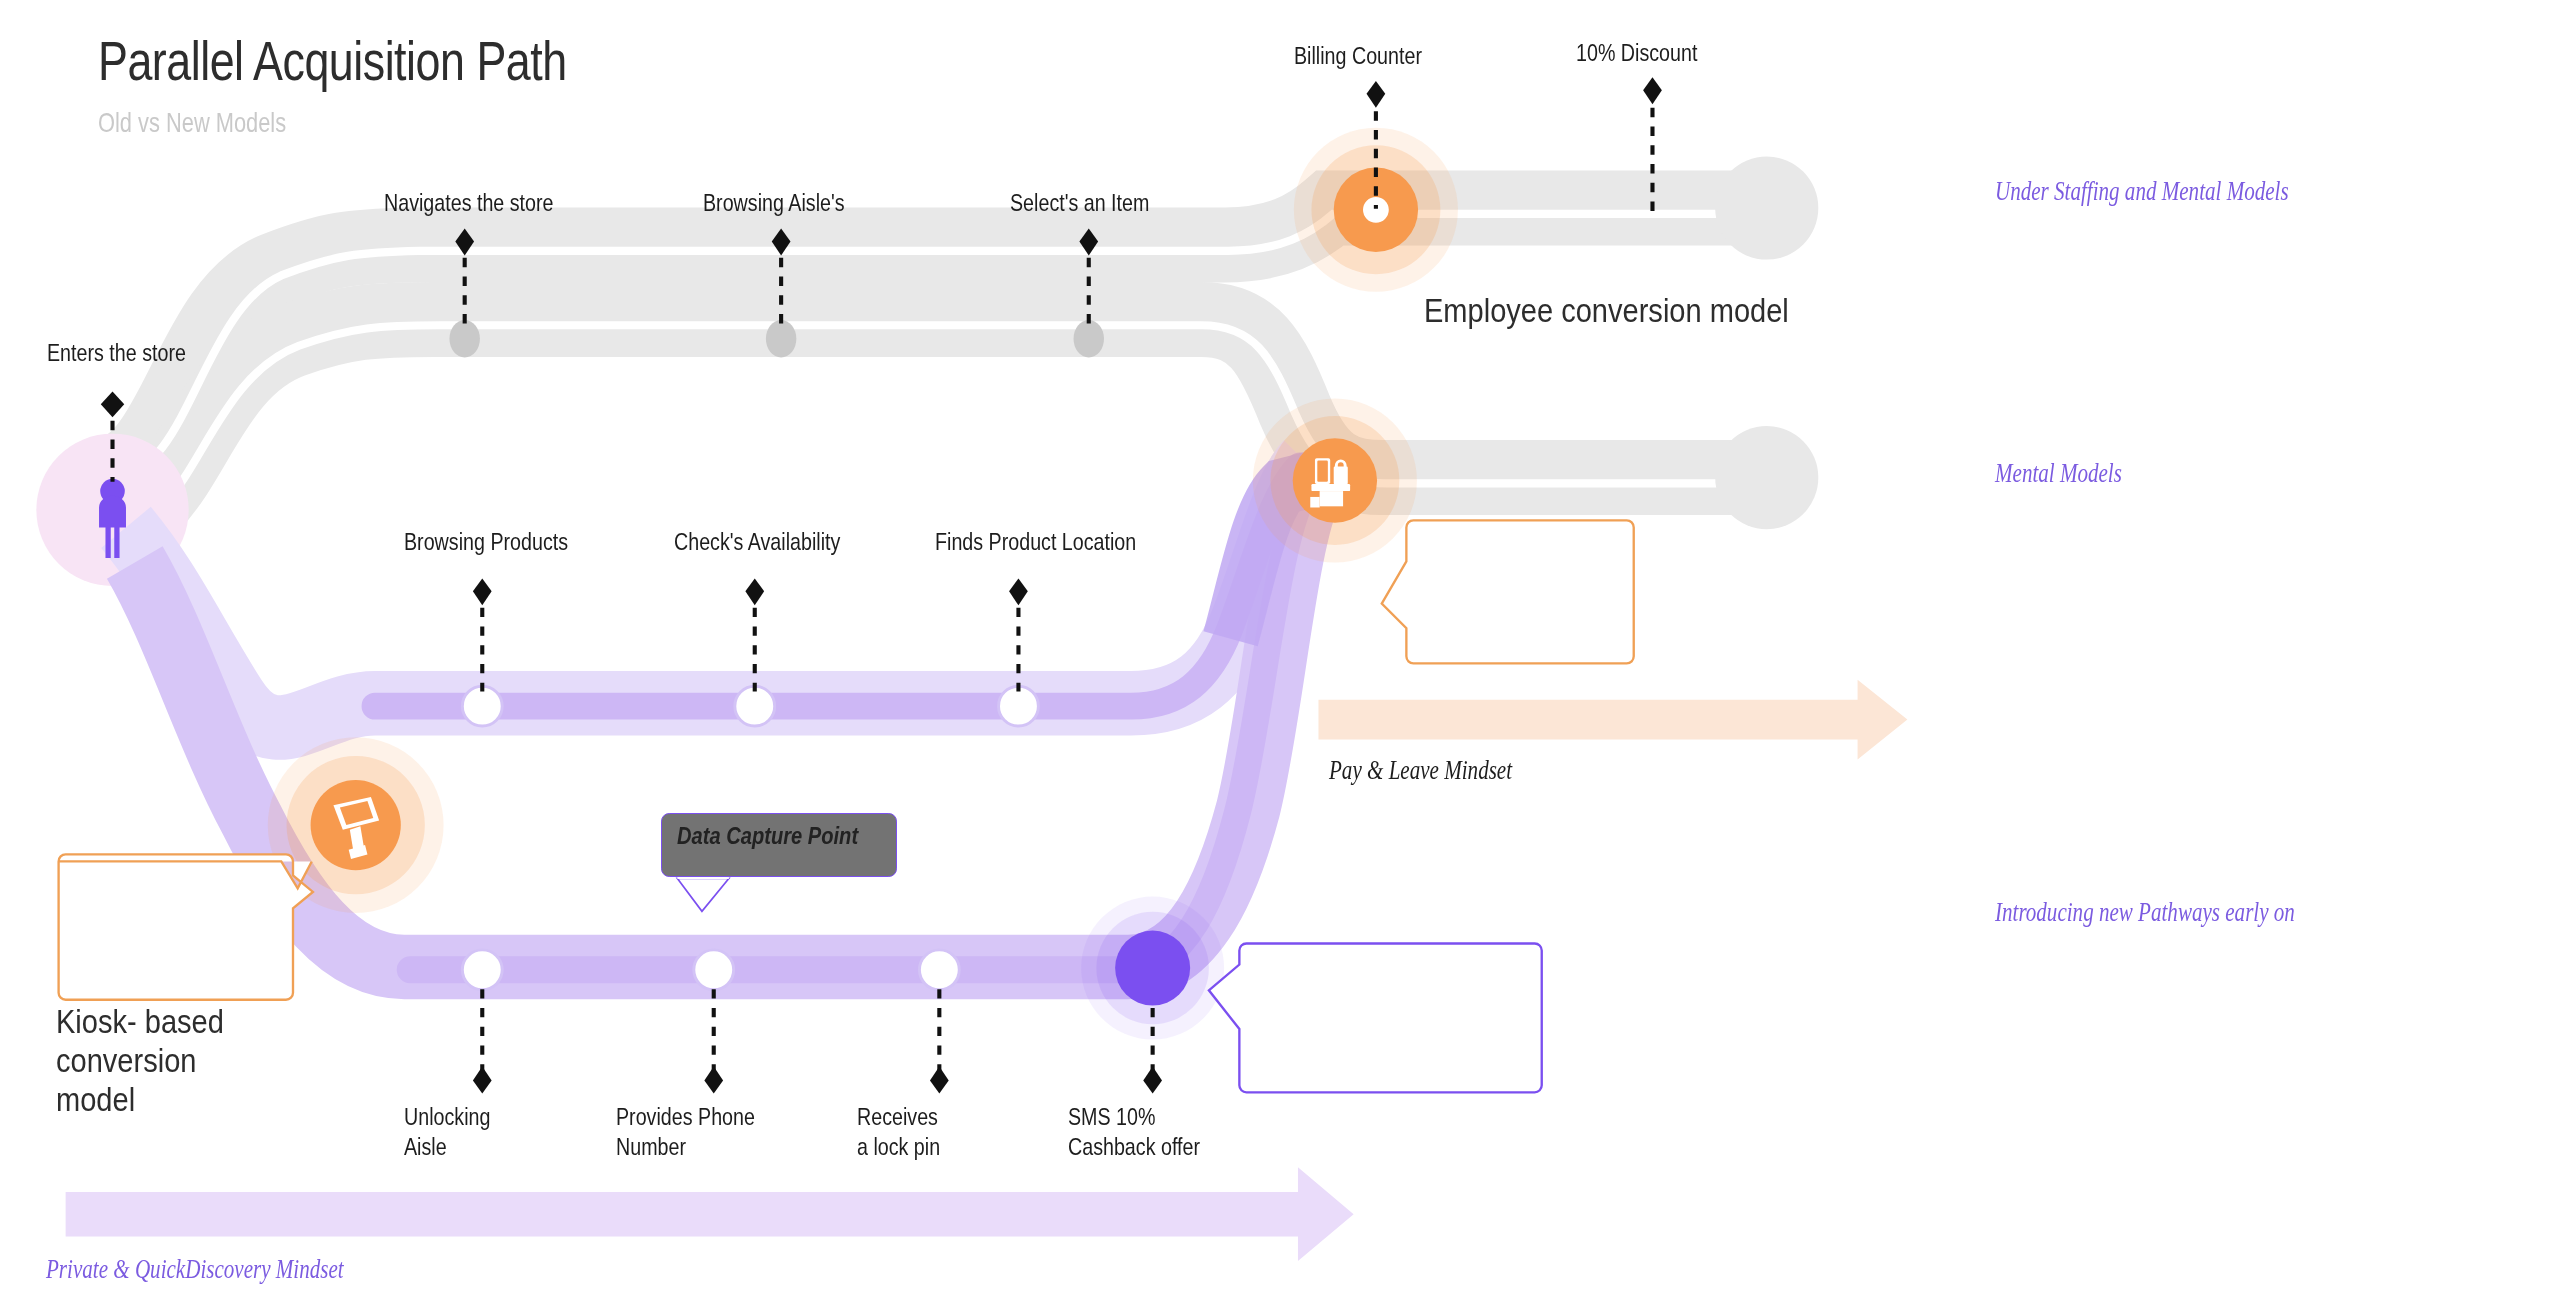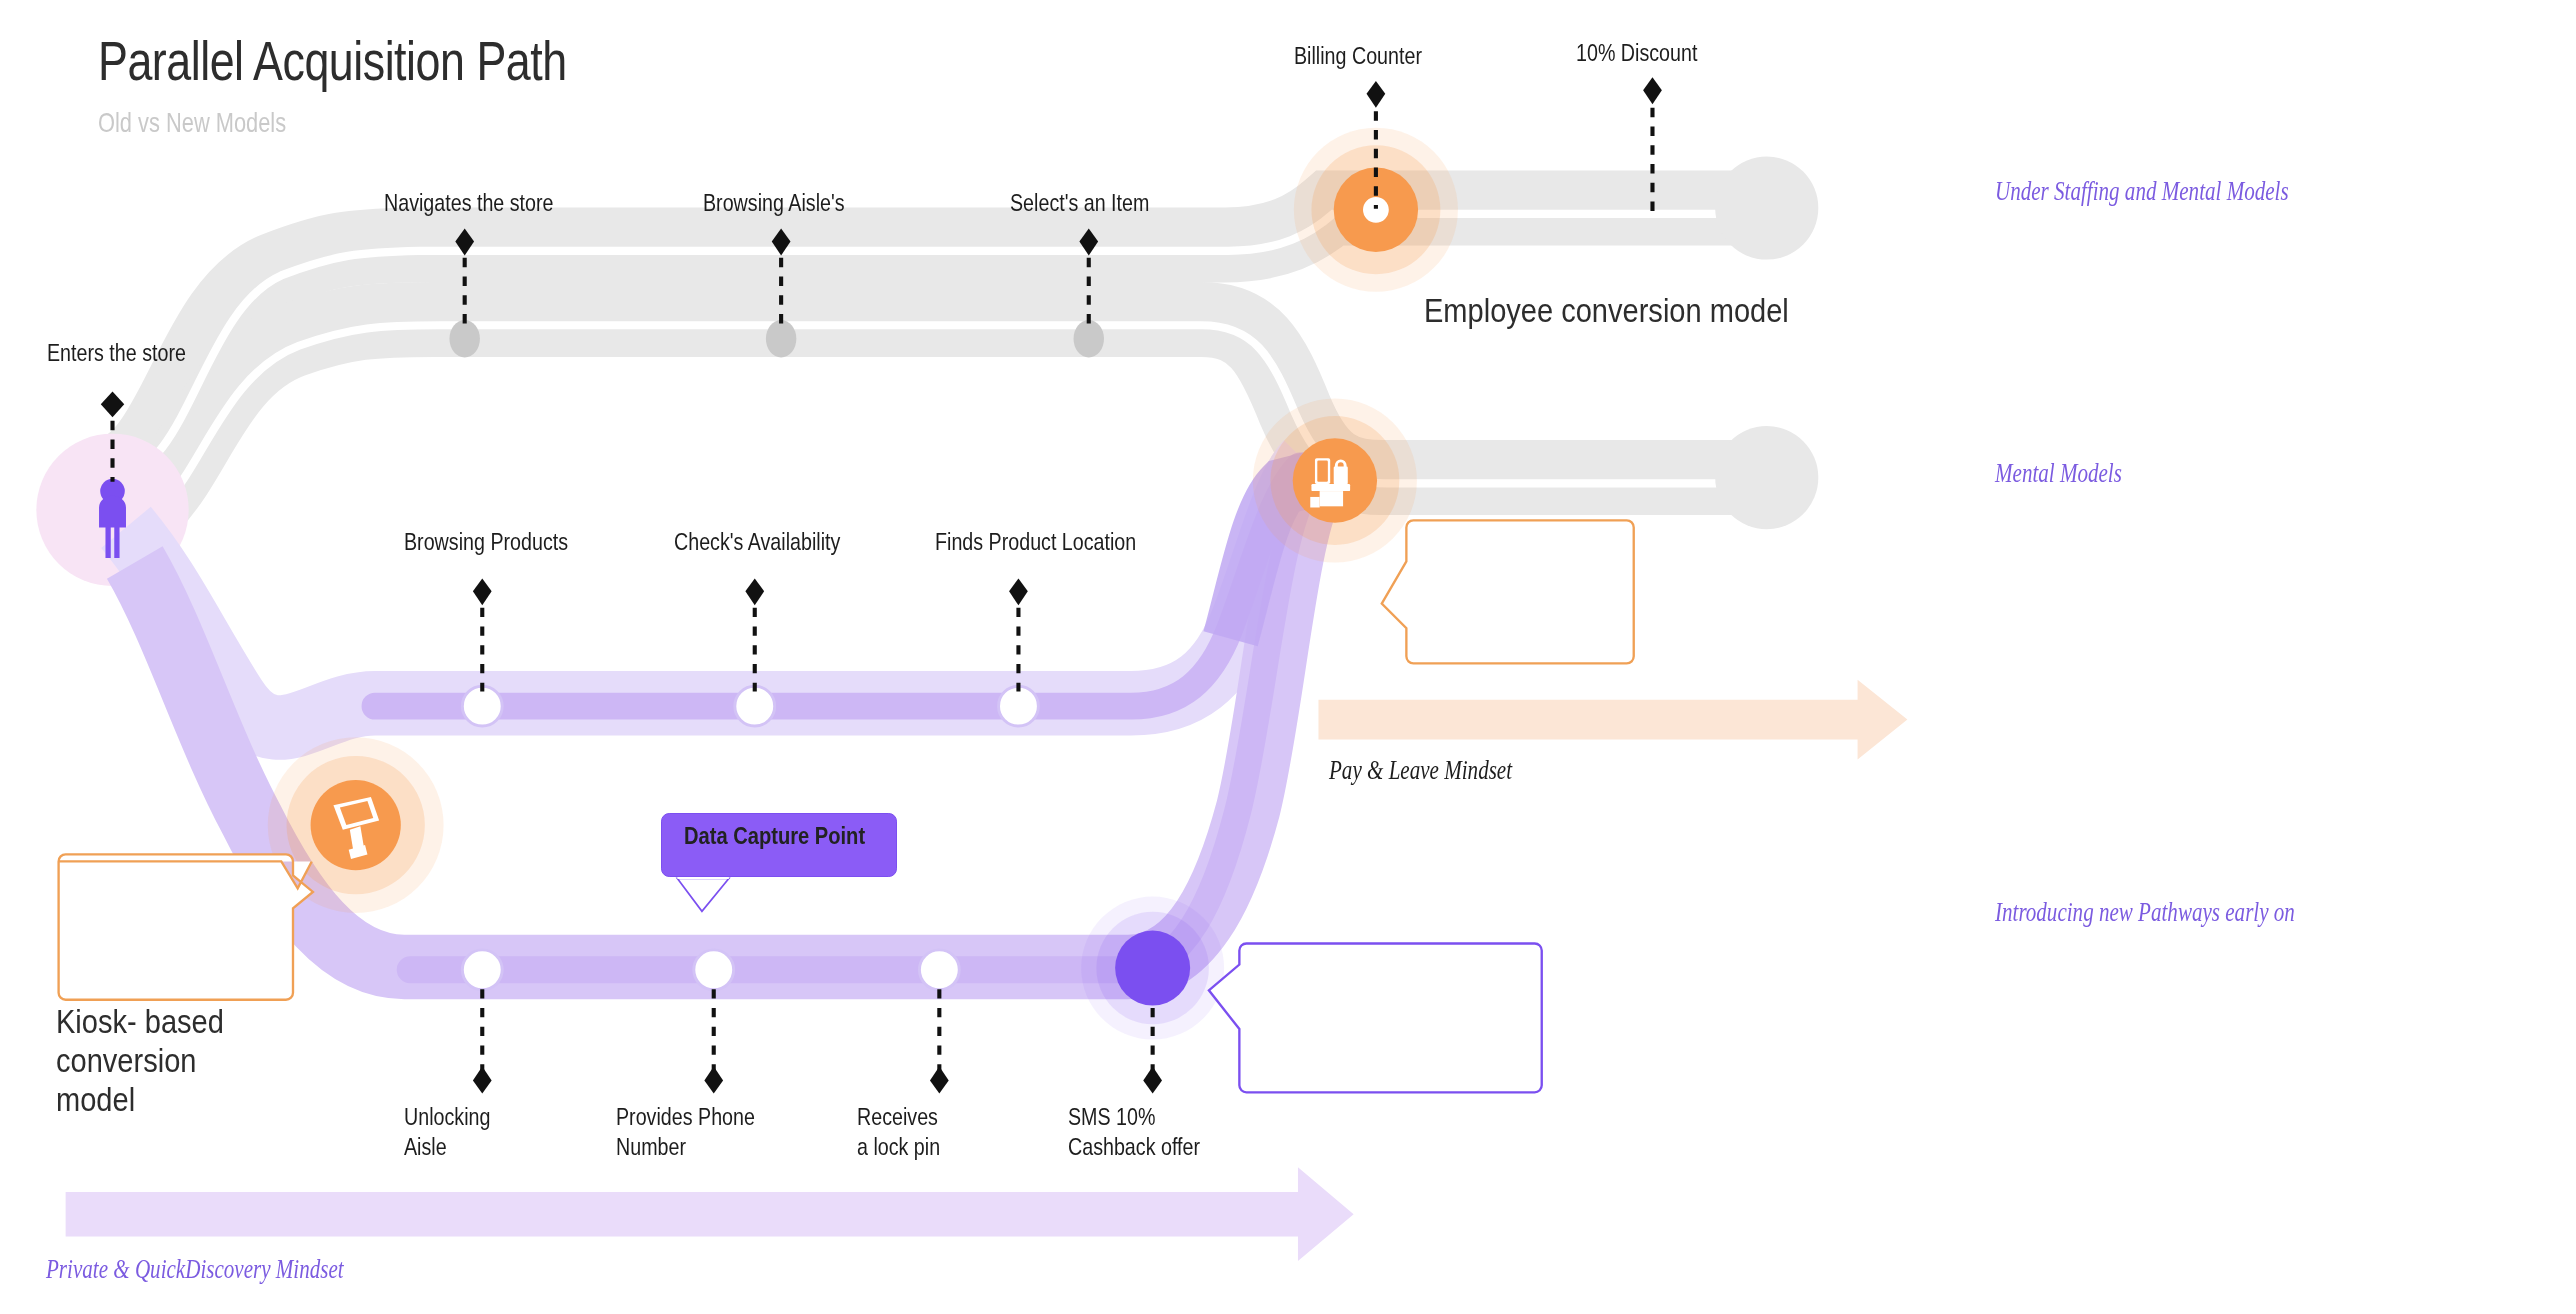--- a/index.html
+++ b/index.html
@@ -49,22 +49,22 @@
     font-family: "Liberation Serif", serif;
     font-style: italic; font-size: 27px; color: #7B5BE0;
     transform: scaleX(0.78); transform-origin: left top;
     white-space: nowrap;
   }
   .sidenote.dark { color: #1d1d1d; }
 
   .capture-box {
     position: absolute;
     border: 1.8px solid #7B4FF0; border-radius: 8.2px;
-    background: #8b5cf6;
-    display: flex; align-items: flex-start; justify-content: flex-end;
+    background: #737373;
+    display: flex; align-items: flex-start; justify-content: center; font-style: italic;
   }
   .capture-box .txt {
     font-size: 23.4px; font-weight: bold; color: #222;
     padding: 9.4px 0 0 8.2px;
     transform: scaleX(0.86); transform-origin: left top;
     white-space: nowrap;
   }
 </style>
 </head>
 <body>

